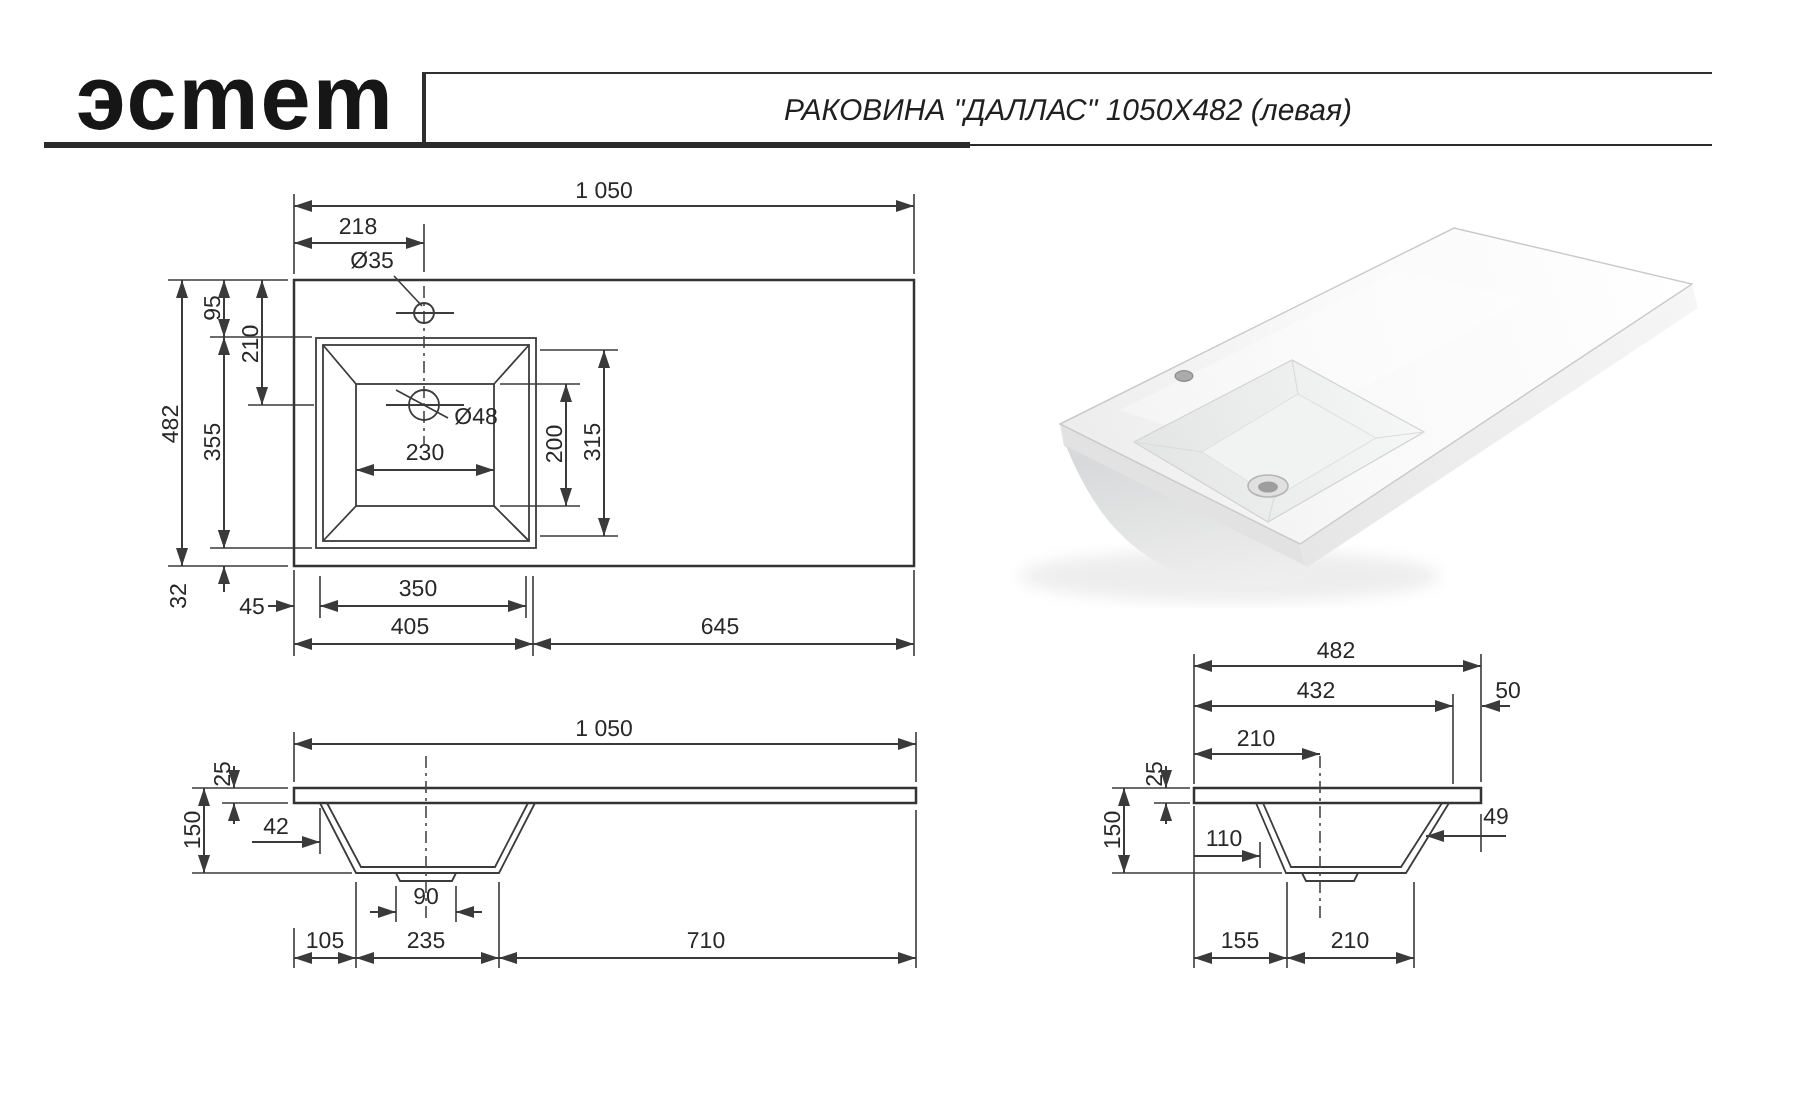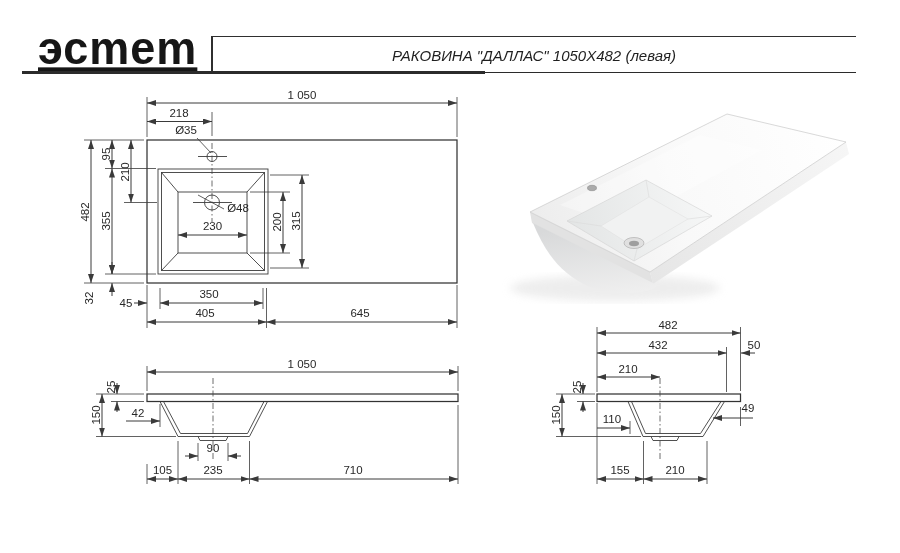--- a/index.html
+++ b/index.html
@@ -1,20 +1,20 @@
 <!DOCTYPE html>
 <html><head>
 <meta charset="utf-8">
 <style>
   html,body{margin:0;padding:0;background:#ffffff;}
   .page{position:relative;width:900px;height:553px;background:#ffffff;overflow:hidden;
         font-family:"Liberation Sans",sans-serif;}
   .logo{position:absolute;left:38px;top:26px;width:172px;height:46px;
         font-size:45px;line-height:46px;font-weight:bold;letter-spacing:1px;
-        color:#161616;transform:scaleY(1.02);white-space:nowrap;text-decoration:underline;}
+        color:#161616;transform:scaleY(1.02);white-space:nowrap;}
   .title-box{position:absolute;left:212px;top:36px;width:644px;height:36px;
         border-top:1.5px solid #2f2f2f;display:flex;align-items:center;justify-content:center;}
   .title{font-size:15px;font-style:italic;color:#1f1f1f;white-space:nowrap;}
   .v-sep{position:absolute;left:211px;top:36px;width:1.5px;height:37px;background:#2f2f2f;}
   .rule-a{position:absolute;left:22px;top:71px;width:463px;height:2.5px;background:#2b2b2b;}
   .rule-b{position:absolute;left:485px;top:71.8px;width:371px;height:1.4px;background:#2b2b2b;}
   svg{position:absolute;left:0;top:0;}
   .geo{stroke:#333333;stroke-width:1.25;fill:none;}
   .geo2{stroke:#3c3c3c;stroke-width:0.9;fill:none;}
   .dim{stroke:#3a3a3a;stroke-width:1;fill:none;}

